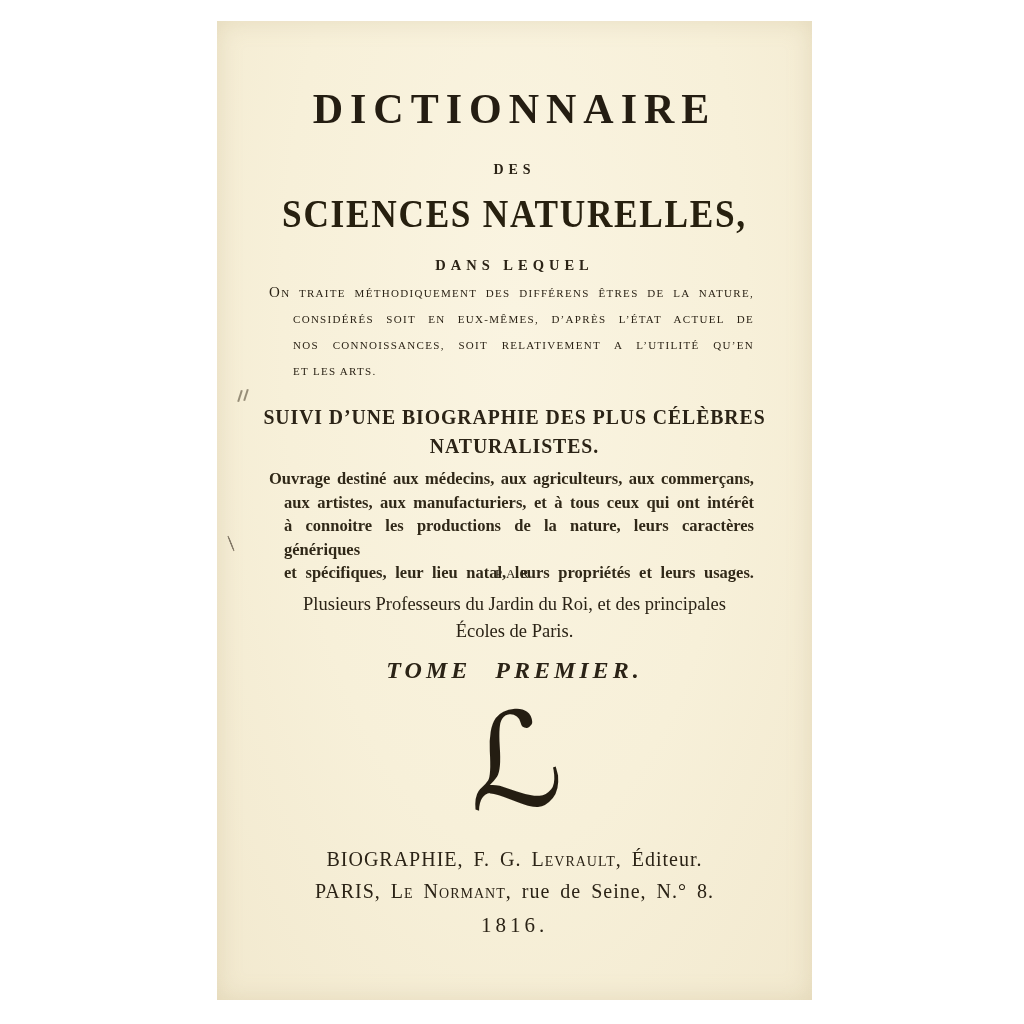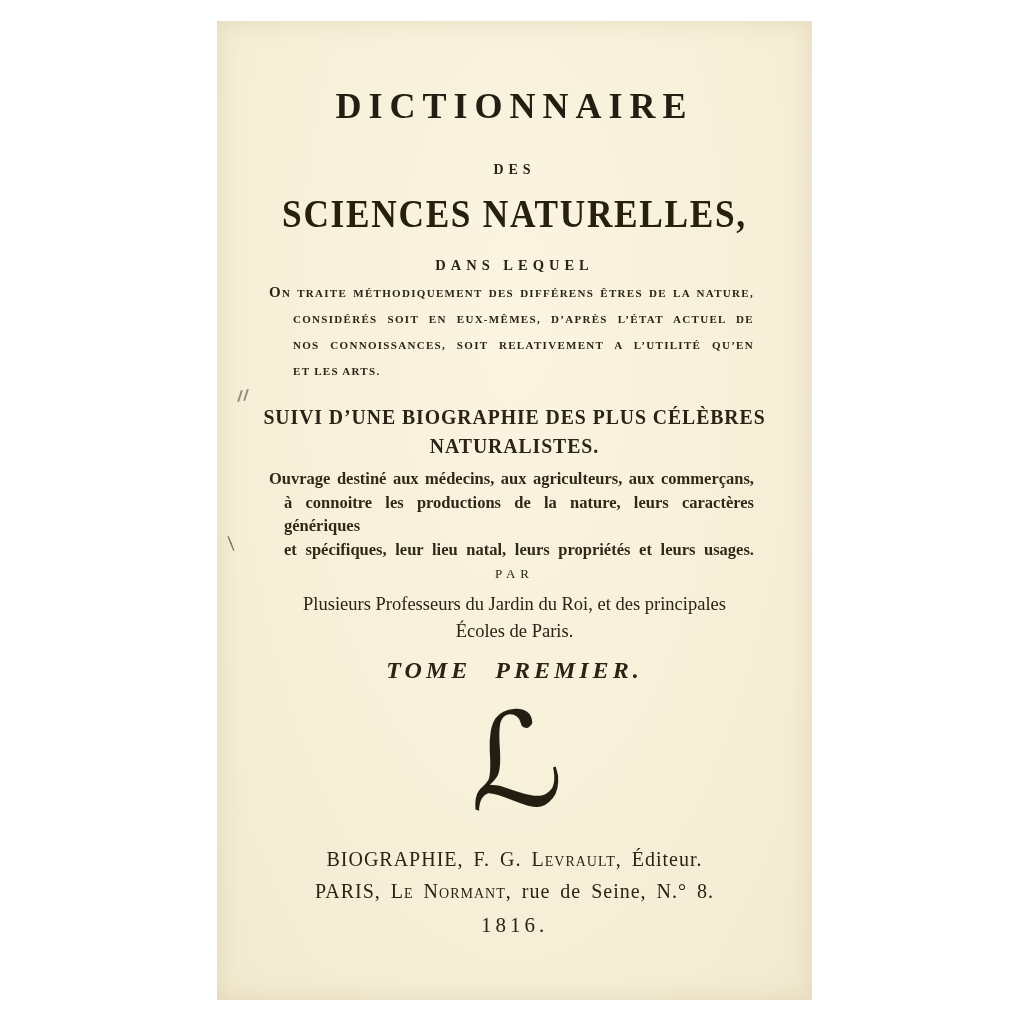--- a/index.html
+++ b/index.html
@@ -7,28 +7,28 @@
               font-family:"Liberation Serif", serif; }
   .page {
     position:absolute; left:217px; top:21px; width:595px; height:979px;
     background: radial-gradient(ellipse at 50% 30%, #faf4e1 0%, #f7f0d9 55%, #f2e9cf 100%);
     color:#2b2316;
     box-shadow: inset 0 0 24px rgba(180,160,110,0.25);
   }
   .blk { position:absolute; left:0; right:0; text-align:center; }
   .col { position:absolute; left:52px; right:58px; }
 
-  .title { top:64px; font-size:36px; font-weight:bold; letter-spacing:7px;
+  .title { top:64px; font-size:42px; font-weight:bold; letter-spacing:7px;
            color:#241d12; }
   .des   { top:141px; font-size:14px; font-weight:bold; letter-spacing:5px; }
   .subtitle { top:168px; font-size:41px; font-weight:bold; letter-spacing:2px;
               transform:scaleX(.86); transform-origin:50% 50%; color:#27200f; }
   .danslequel { top:236px; font-size:14.5px; font-weight:bold; letter-spacing:5px; }
 
-  .meth { top:258px; font-size:11px; font-weight:bold; letter-spacing:1.3px;
+  .meth { top:258px; font-size:11px; font-weight:normal; letter-spacing:1.3px;
           line-height:26px; }
   .meth .ln { text-align:justify; }
   .meth .just { text-align-last:justify; }
   .meth .ind { padding-left:24px; }
   .meth .first::first-letter { font-size:15px; }
 
   .suivi { top:382px; font-size:21px; font-weight:bold; letter-spacing:1px;
            line-height:29px; transform:scaleX(.94); transform-origin:50% 0; }
 
   .ouvrage { top:446px; font-size:16.5px; line-height:23.5px; font-weight:bold;
@@ -77,20 +77,21 @@
     <div class="ln ind">ET LES ARTS.</div>
   </div>
 
   <div class="blk suivi">
     <div>SUIVI D’UNE BIOGRAPHIE DES PLUS CÉLÈBRES</div>
     <div>NATURALISTES.</div>
   </div>
 
   <div class="col ouvrage">
     <div class="ln">Ouvrage destiné aux médecins, aux agriculteurs, aux commerçans,</div>
+    <div class="ln ind">aux artistes, aux manufacturiers, et à tous ceux qui ont intérêt</div>
     <div class="ln ind">à connoitre les productions de la nature, leurs caractères génériques</div>
     <div class="ln ind">et spécifiques, leur lieu natal, leurs propriétés et leurs usages.</div>
   </div>
 
   <div class="blk par">PAR</div>
 
   <div class="blk authors">
     <div>Plusieurs Professeurs du Jardin du Roi, et des principales</div>
     <div>Écoles de Paris.</div>
   </div>

